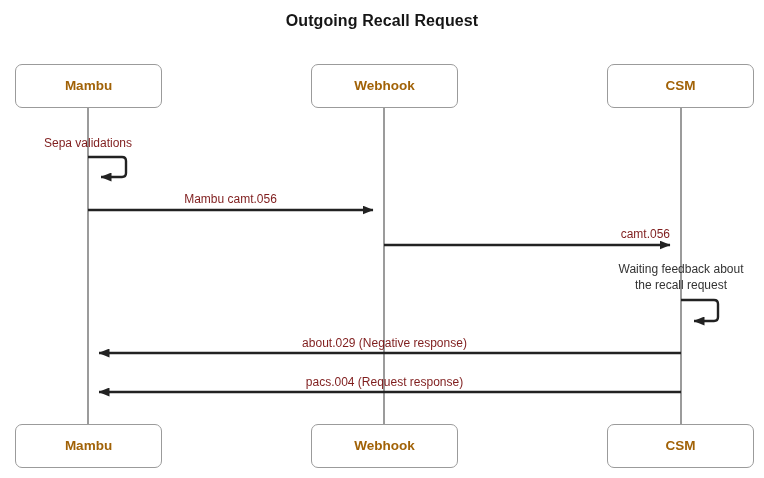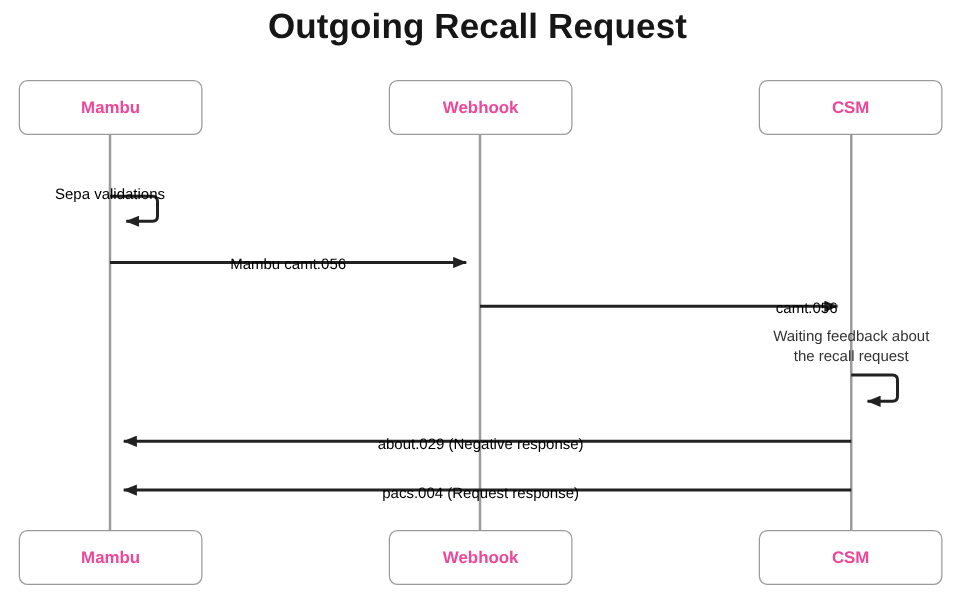--- a/index.html
+++ b/index.html
@@ -31,51 +31,50 @@
     width: 764px;
     height: 478px;
     display: block;
   }
   .diagram-title {
     position: absolute;
     left: 0;
     top: 8px;
     width: 764px;
     text-align: center;
-    font-size: 28px;
+    font-size: 16px;
     font-weight: bold;
     letter-spacing: 0.1px;
     color: #161616;
     line-height: 26px;
   }
   .participant-box {
     position: absolute;
     box-sizing: border-box;
     border: 1.6px solid #9b9b9b;
     border-radius: 7px;
     background: #ffffff;
     display: flex;
     align-items: center;
     justify-content: center;
   }
   .participant-label {
     font-size: 13.5px;
     font-weight: bold;
-    color: #ec4899;
+    color: #a16207;
     line-height: 16px;
     white-space: nowrap;
   }
   .msg-label {
     position: absolute;
     text-align: center;
     font-size: 12px;
     line-height: 15px;
-    color: #000000;
+    color: #7f1d1d;
     white-space: nowrap;
-    margin-top: 12px;
   }
   .note-label {
     position: absolute;
     text-align: center;
     font-size: 12px;
     line-height: 16px;
     color: #333333;
   }
   .note-label .note-line {
     display: block;

